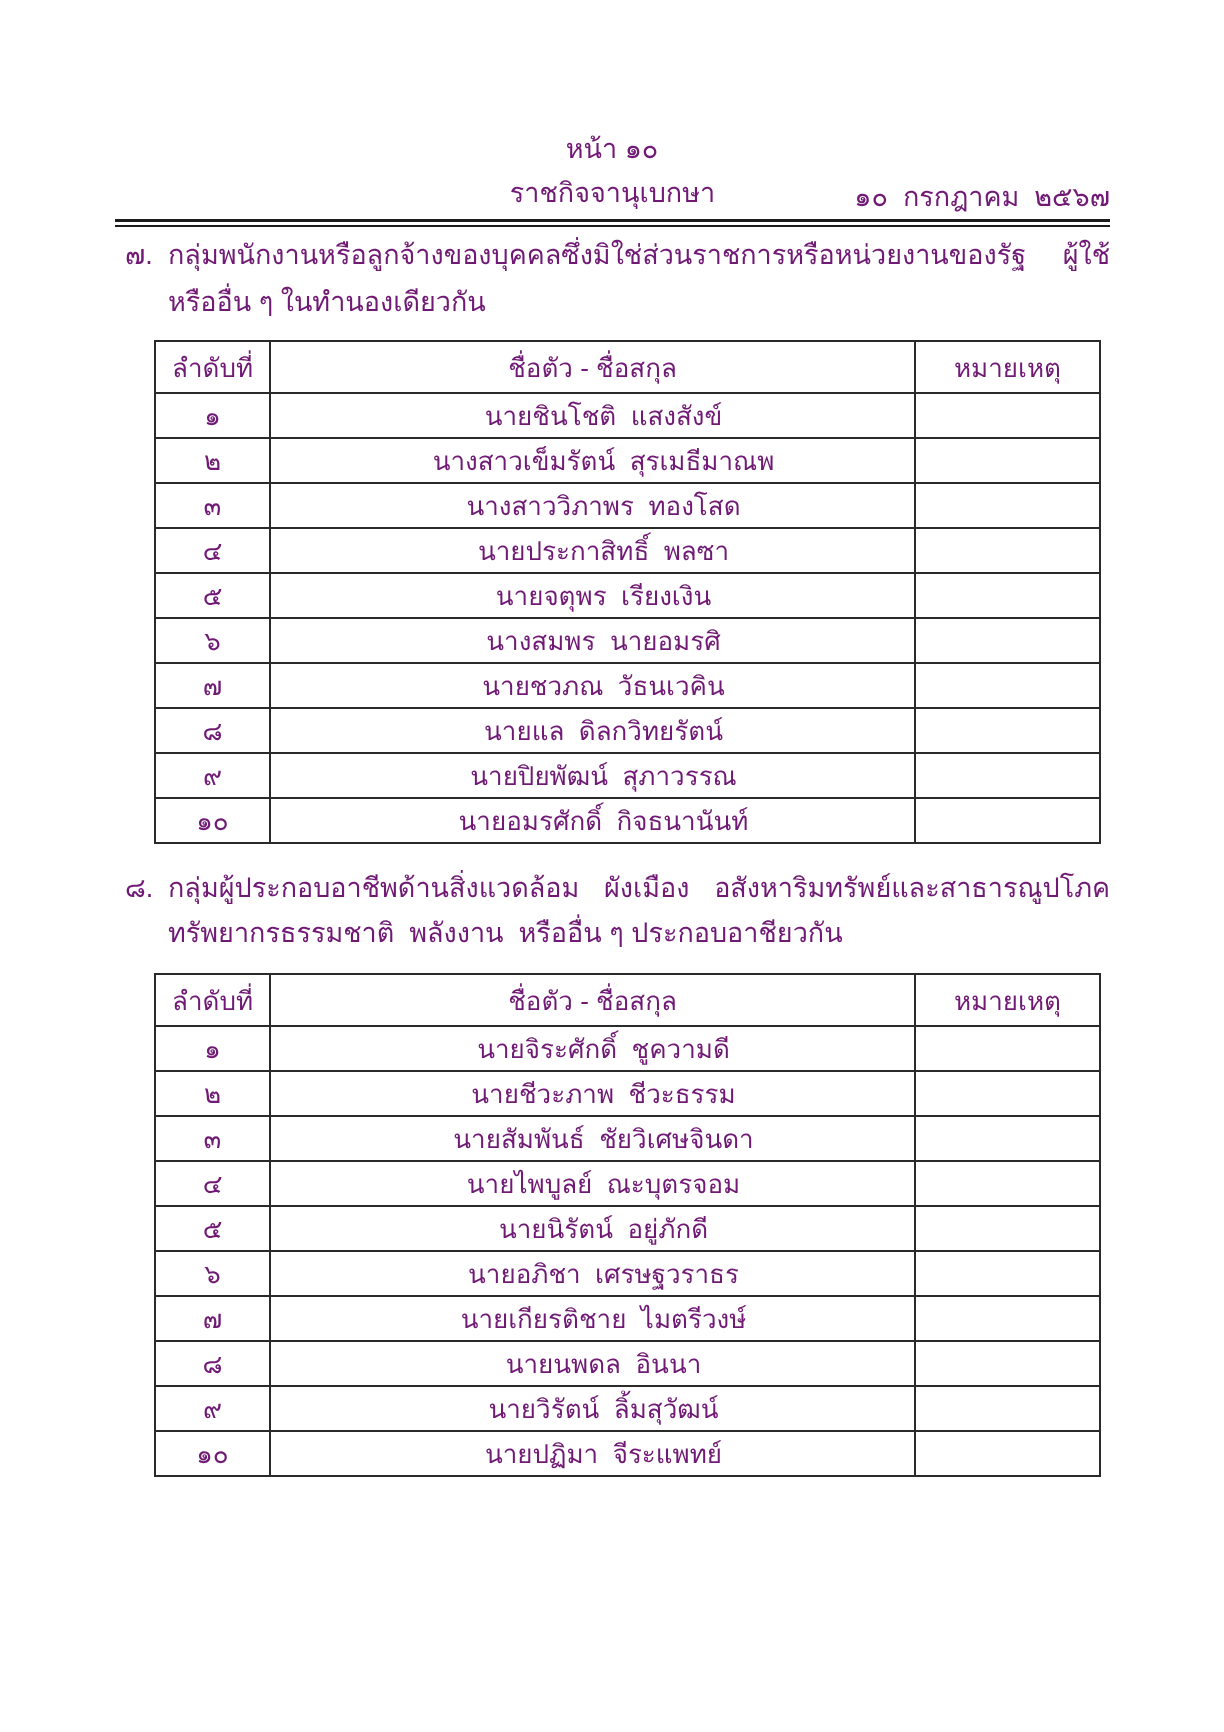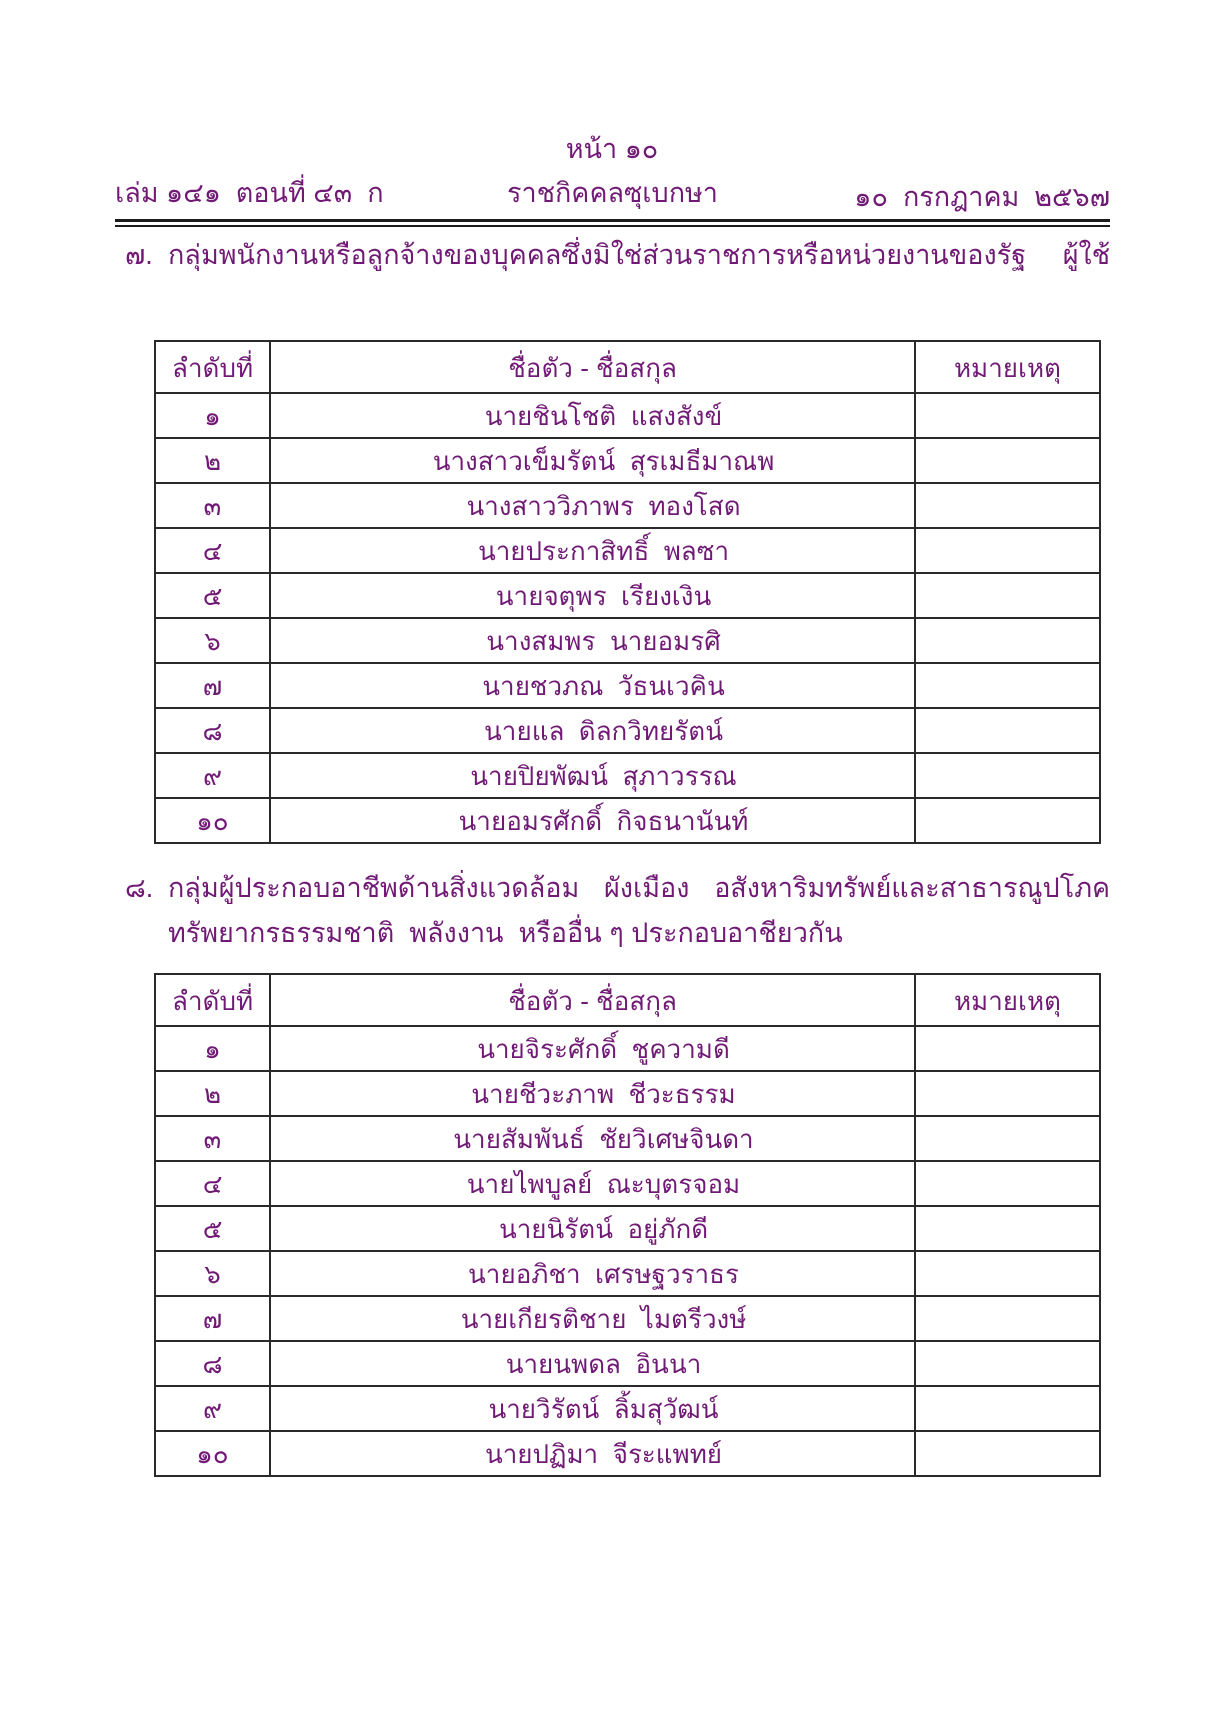--- a/index.html
+++ b/index.html
@@ -88,29 +88,29 @@
   .c-no   { text-align: center; }
   .c-name { text-align: center; padding-left: 22px !important; white-space: pre; }
 </style>
 </head>
 <body>
 
 <div class="page">
 
   <div class="page-no">หน้า ๑๐</div>
   <div class="meta">
-    <span class="meta-left">เล่ม ๑๔๑  ตอนที่ ๔๓  ก</span>
-    <span class="meta-center">ราชกิคคลซุเบกษา</span>
+    <span class="meta-center">ราชกิจจานุเบกษา</span>
     <span class="meta-right">๑๐  กรกฎาคม  ๒๕๖๗</span>
   </div>
   <div class="rule"></div>
 
   <div class="sec sec-7">
     <span class="num">๗.</span>
     <div class="l1">กลุ่มพนักงานหรือลูกจ้างของบุคคลซึ่งมิใช่ส่วนราชการหรือหน่วยงานของรัฐ ผู้ใช้แรงงาน</div>
+    <div class="l2">หรืออื่น ๆ ในทำนองเดียวกัน</div>
   </div>
 
   <table class="tbl tbl-1">
     <colgroup>
         <col style="width:115px">
         <col style="width:645px">
         <col style="width:185px">
       </colgroup>
     <thead>
       <tr>

